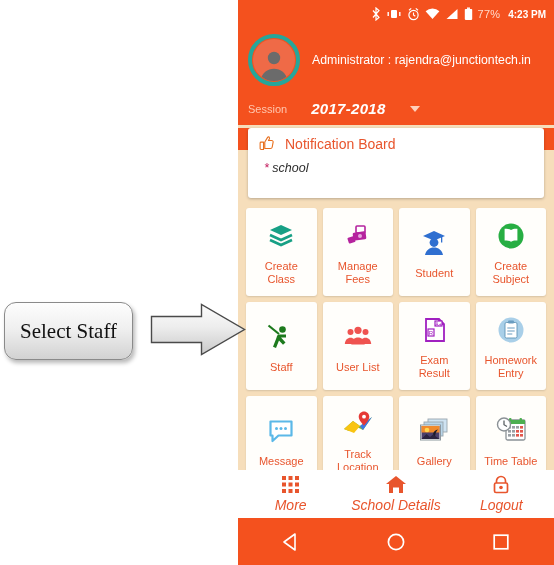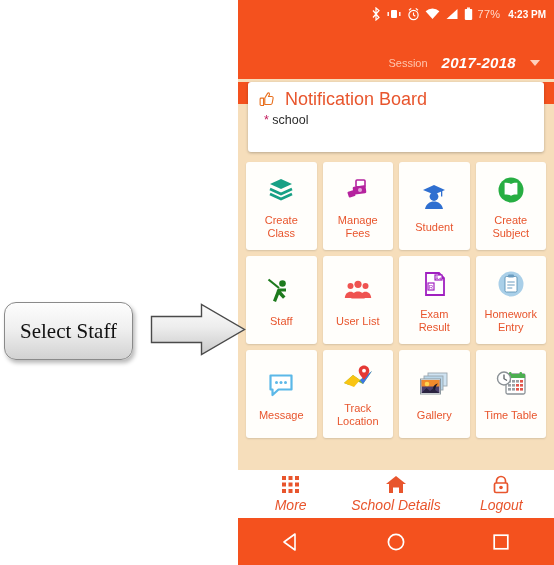--- a/index.html
+++ b/index.html
@@ -41,40 +41,40 @@
   }
   .avatar-inner {
     width: 42px; height: 42px; border-radius: 50%;
     background: #ef6a47; display:flex; align-items:flex-end; justify-content:center;
     overflow: hidden;
   }
   .admin-line {
     color: #ffffff; font-size: 12.3px; margin-left: 12px; white-space: nowrap;
   }
   .session-row {
-    display: flex; align-items: center; justify-content: flex-end;
-    gap: 14px; margin-top: 20px; padding-right: 4px;
+    display: flex; align-items: center; justify-content: flex-start;
+    gap: 24px; margin-top: 14px; padding-right: 4px;
   }
   .session-label { color: #ffc6ae; font-size: 11px; }
   .session-value { color: #ffffff; font-size: 15px; font-weight: 600; letter-spacing: .3px; font-style: italic; }
   .caret {
     width: 0; height: 0; border-left: 5px solid transparent;
     border-right: 5px solid transparent; border-top: 6px solid #ffd0bb;
   }
 
   
   .notif-wrap { padding: 0 10px; margin-top: 3px; position: relative; z-index:2; }
   .notif-card {
     background: #ffffff; border-radius: 3px; height: 70px;
     box-shadow: 0 1px 3px rgba(0,0,0,.25);
     padding: 7px 10px;
   }
   .notif-head { display:flex; align-items:center; gap:10px; }
-  .notif-title { color: #e8552d; font-size: 18px; }
-  .notif-body { margin-top: 3px; font-size: 12.5px; color: #2b2b2b; padding-left: 6px; }
+  .notif-title { color: #e8552d; font-size: 14px; }
+  .notif-body { margin-top: 9px; font-size: 12.5px; color: #2b2b2b; padding-left: 6px; font-style: italic; }
   .notif-body .star { color: #c2185b; }
   .orange-filler {
     position:absolute; left:0; right:0; top:0; height: 22px; background:#f4511e; z-index:-1;
   }
 
   
   .grid {
     display: grid; grid-template-columns: repeat(4, 1fr);
     gap: 6px; padding: 10px 8px 6px 8px;
   }
@@ -174,20 +174,31 @@
         <svg width="9" height="14" viewBox="0 0 9 14">
           <rect x="3" y="0.5" width="3" height="1.4" fill="#fff"></rect>
           <rect x="0.8" y="1.9" width="7.4" height="11" rx="0.8" fill="#fff"></rect>
         </svg>
       </span>
       <span class="st-text">77%</span>
       <span class="st-time">4:23 PM</span>
     </div>
 
     <div class="header">
+      <div class="hdr-row">
+        <div class="avatar">
+          <div class="avatar-inner">
+            <svg width="34" height="34" viewBox="0 0 34 34">
+              <circle cx="17" cy="11" r="6.2" fill="#6b6b6b"></circle>
+              <path d="M3.5 34c1.2-8.2 7-12.2 13.5-12.2S29.3 25.8 30.5 34z" fill="#6b6b6b"></path>
+            </svg>
+          </div>
+        </div>
+        <div class="admin-line">Administrator : rajendra@junctiontech.in</div>
+      </div>
       <div class="session-row">
         <span class="session-label">Session</span>
         <span class="session-value">2017-2018</span>
         <span class="caret"></span>
       </div>
     </div>
 
     <div class="notif-wrap">
       <div class="orange-filler"></div>
       <div class="notif-card">

